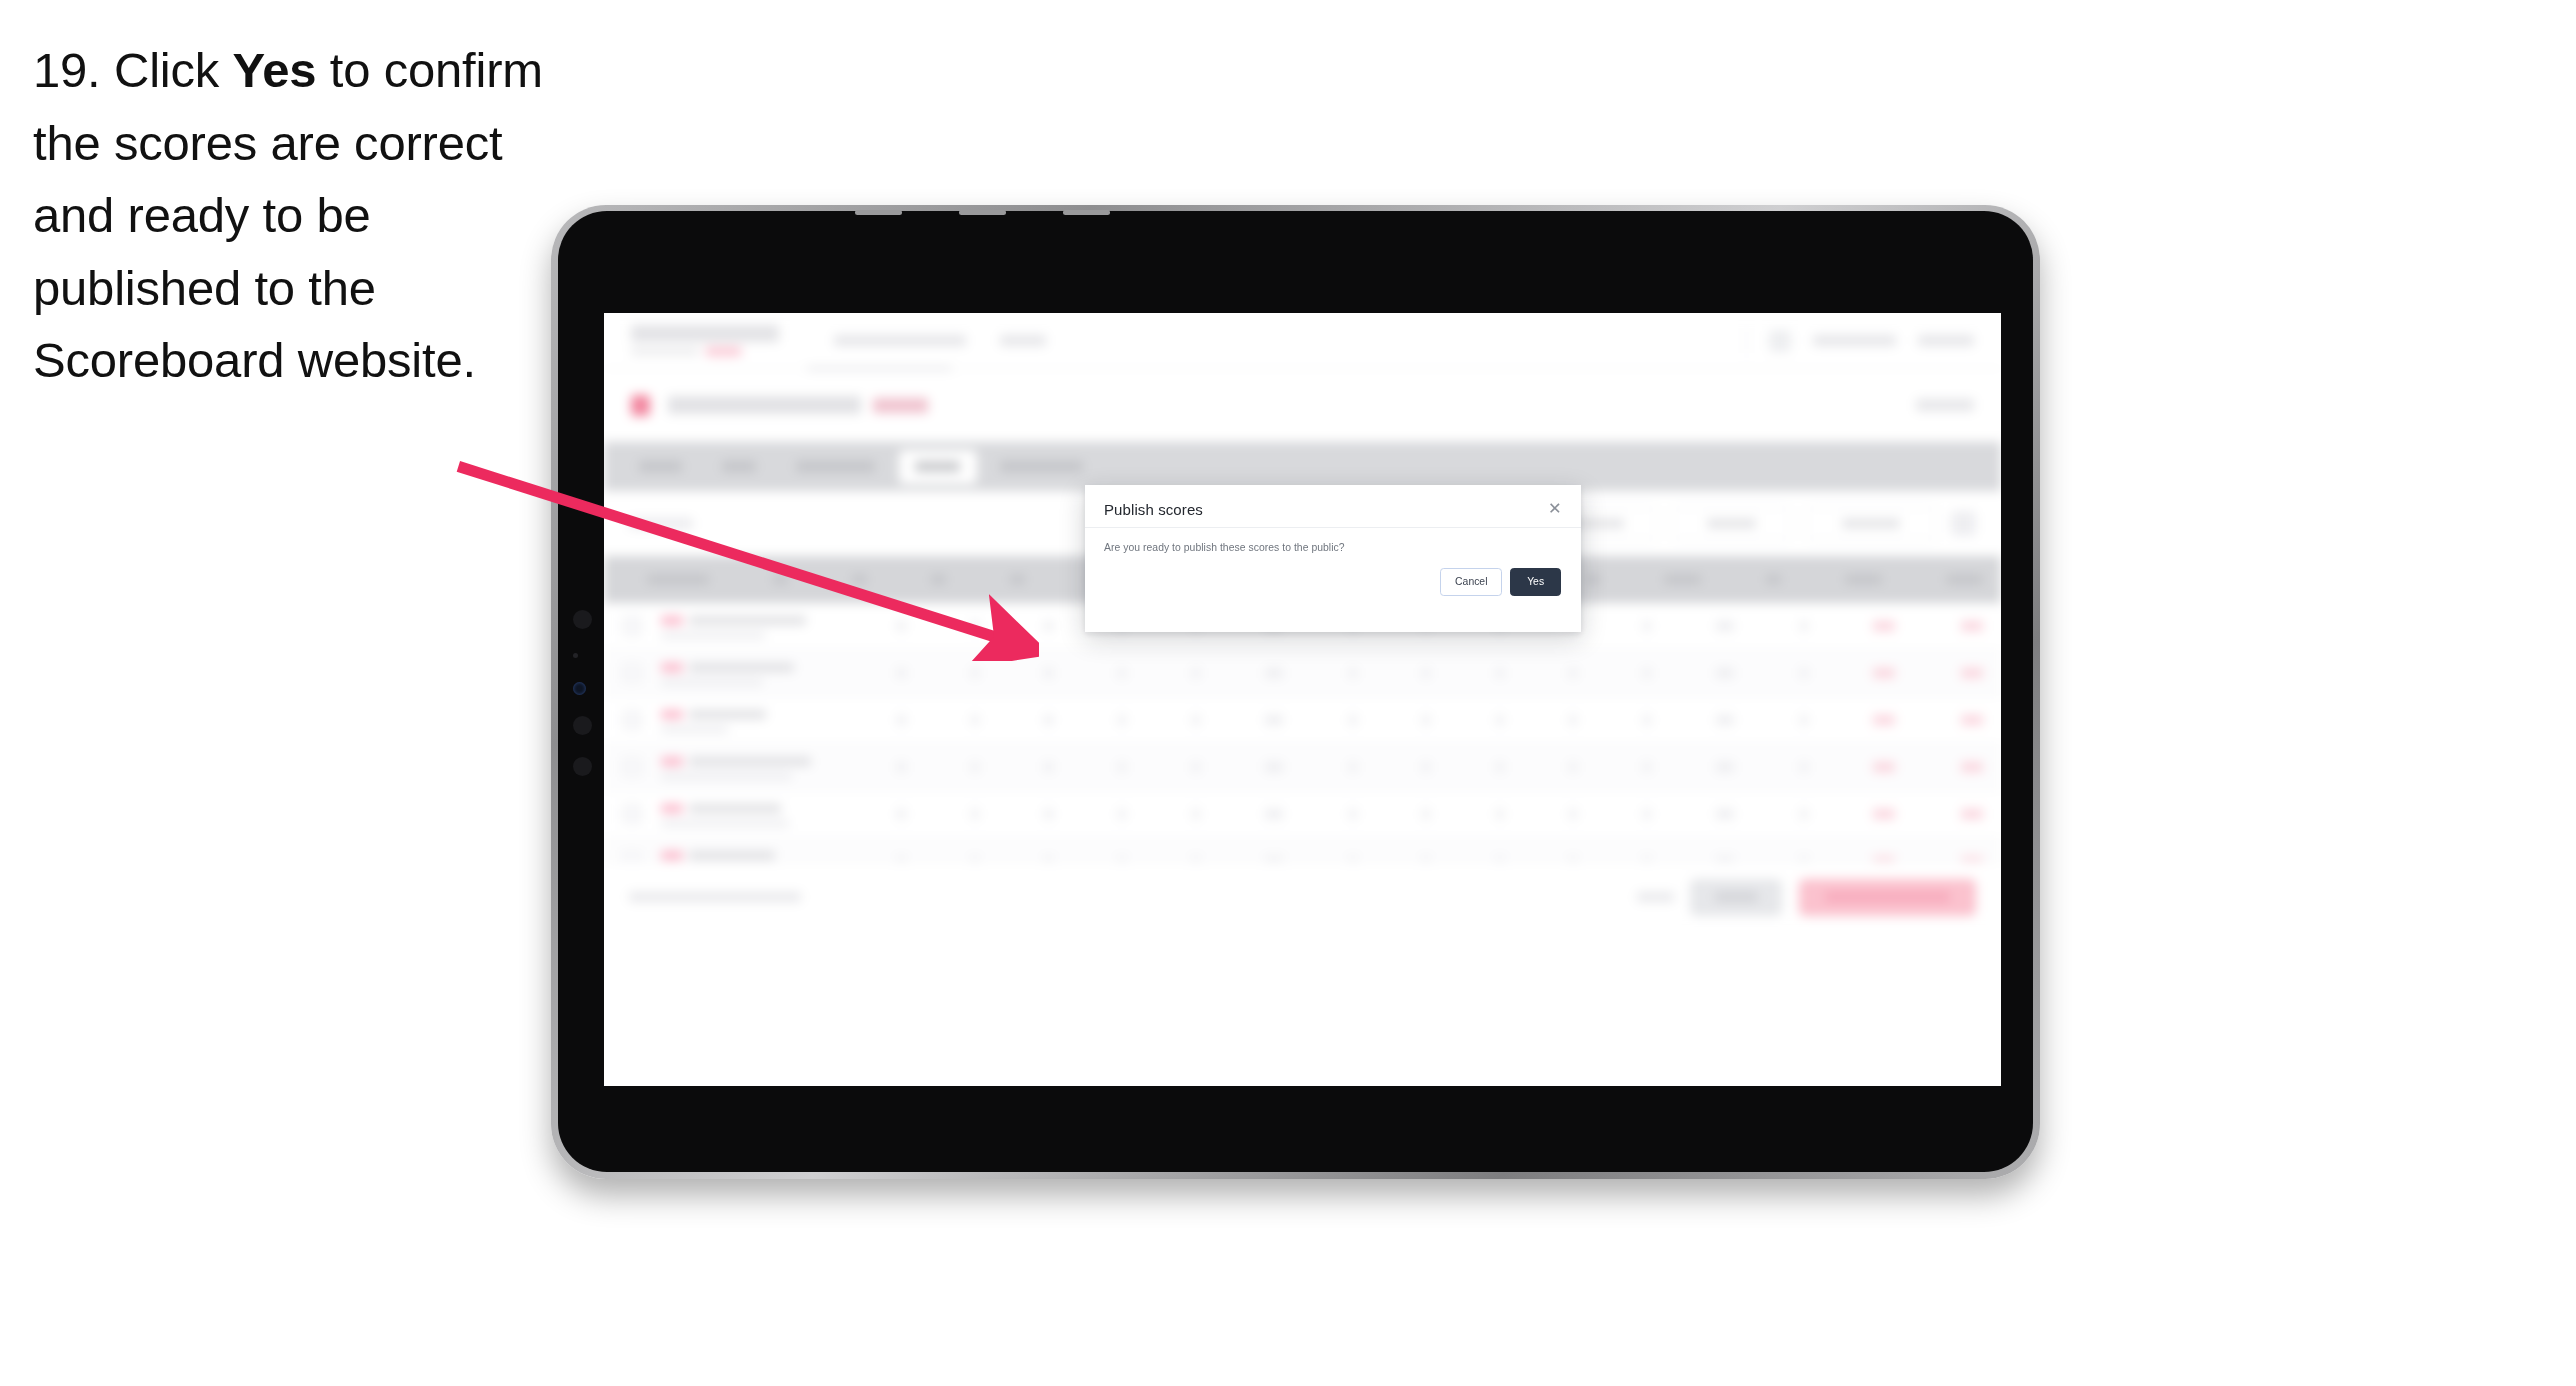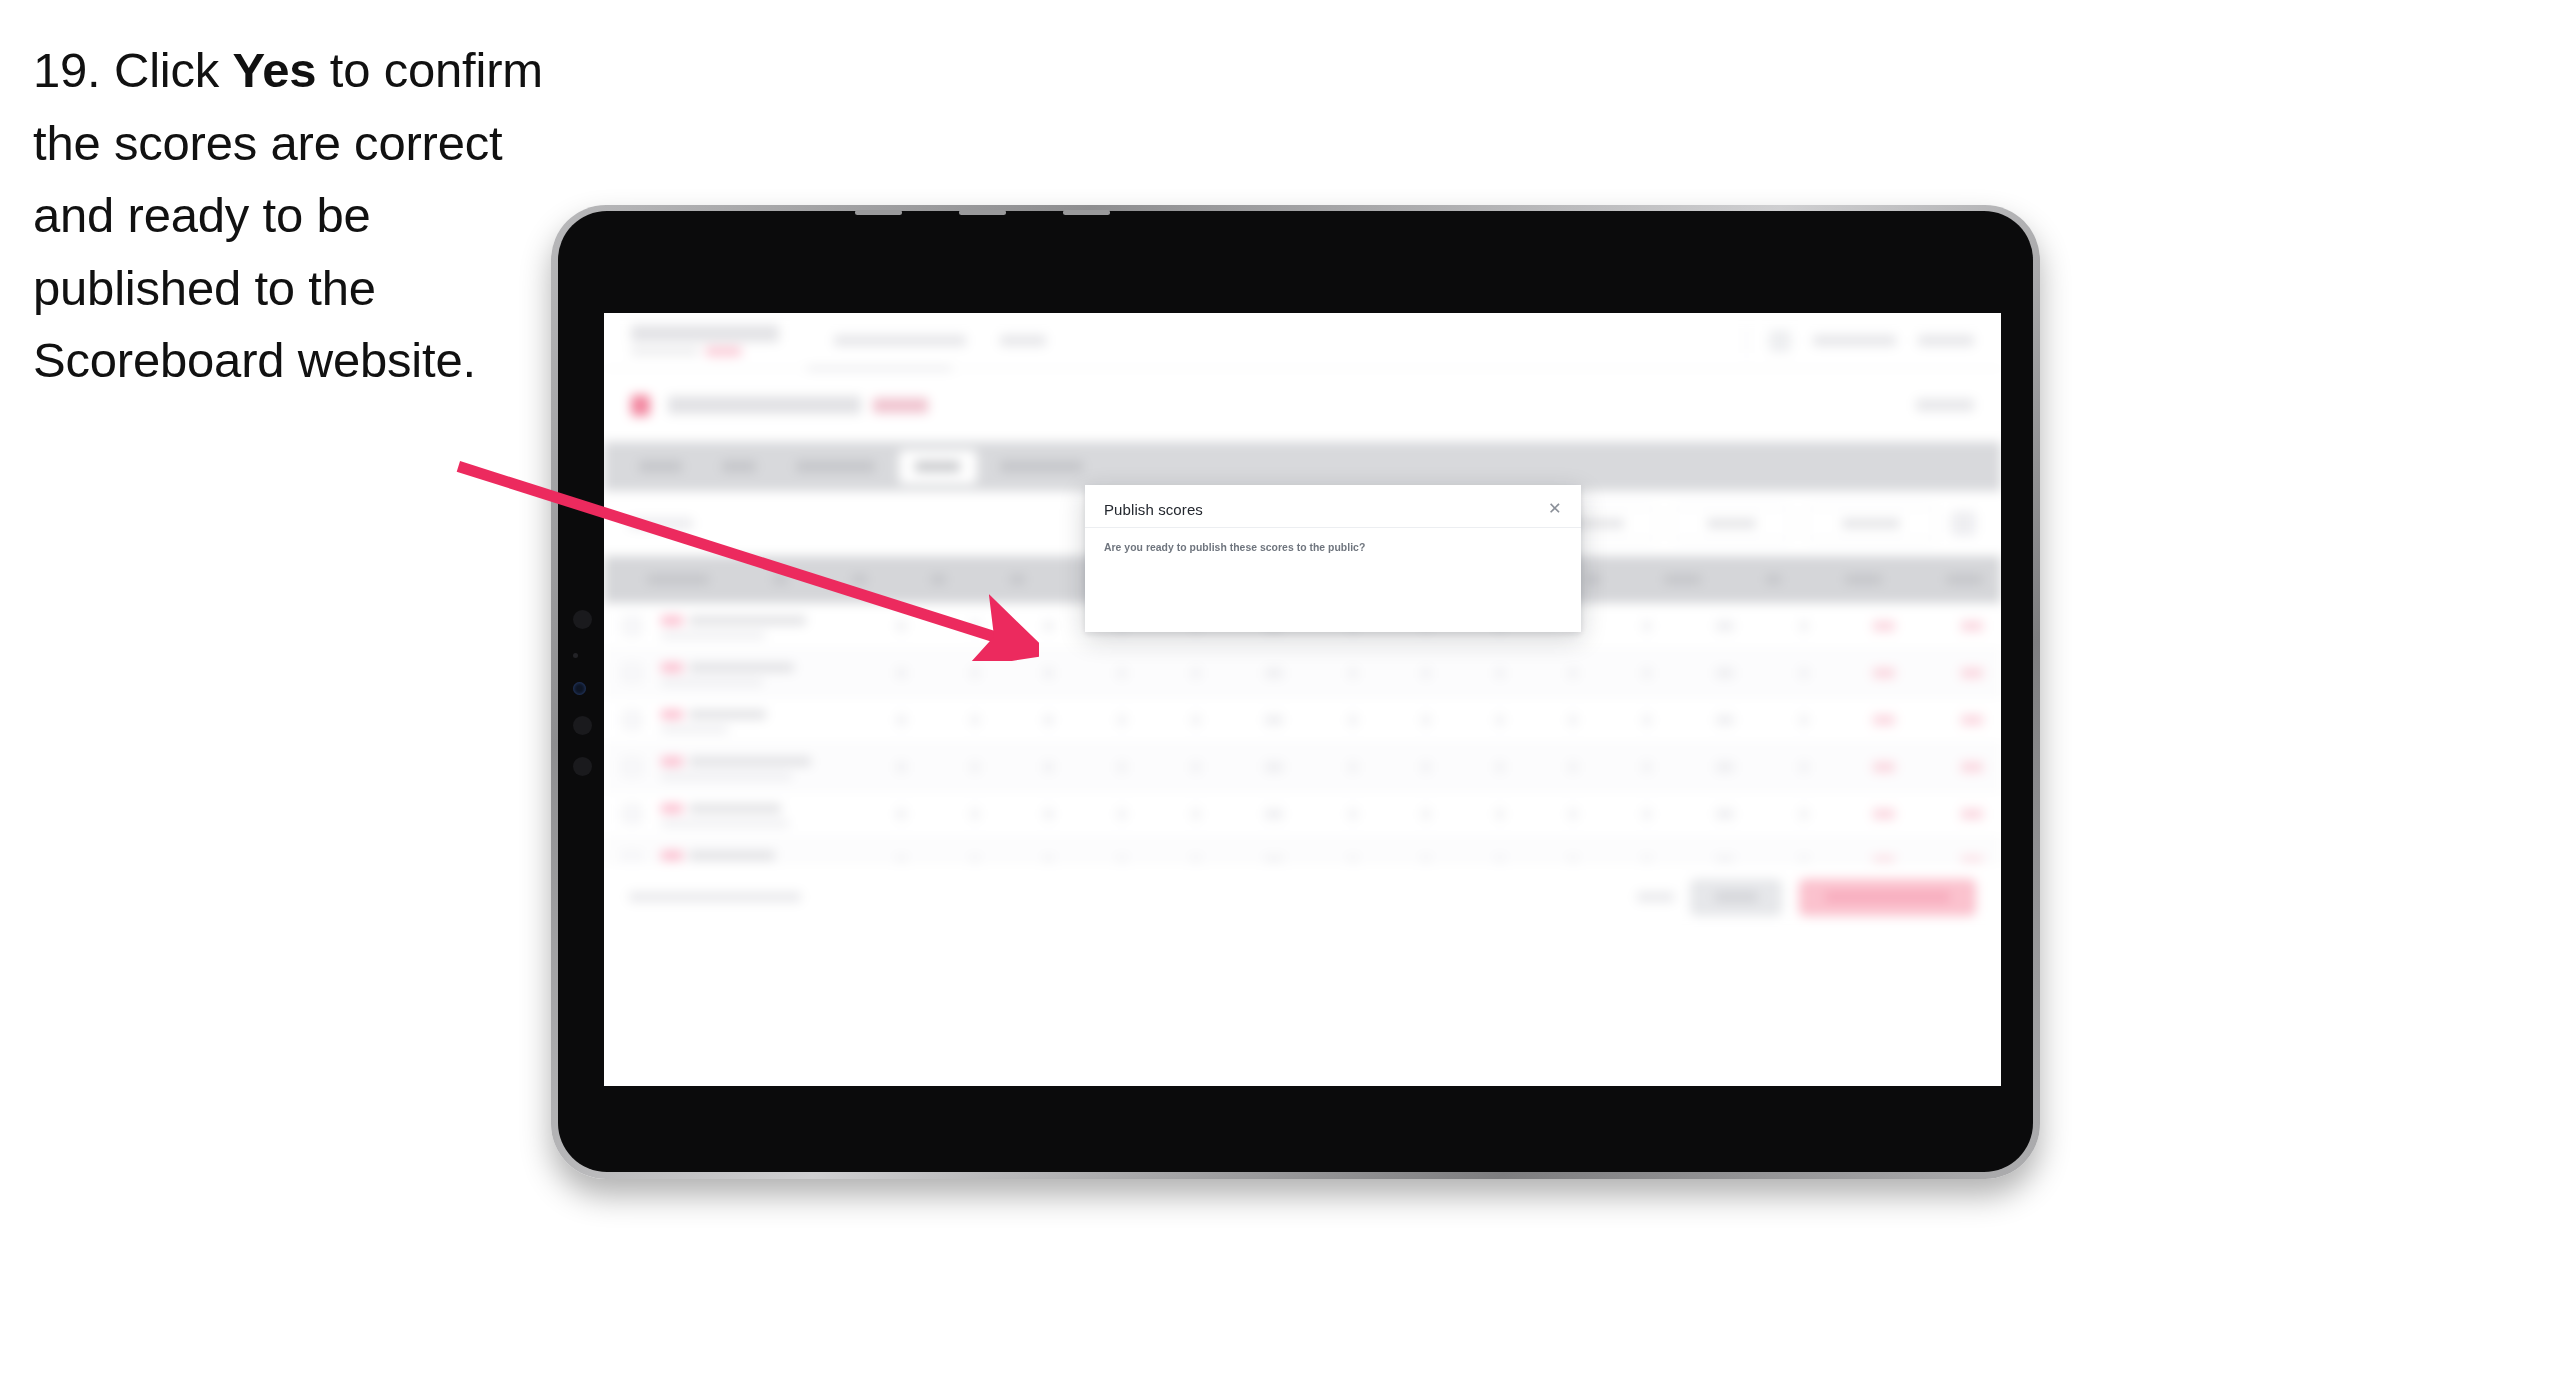--- a/index.html
+++ b/index.html
@@ -314,21 +314,20 @@
     cursor: pointer;
     font-family: "Liberation Sans", sans-serif;
   }
   .modal-body {
     padding: 13.4px 19.3px 0 19.3px;
   }
   .modal-text {
     font-size: 10.4px;
     color: #6f757e;
     letter-spacing: 0.04px;
-    font-weight: bold;
   }
   .modal-foot {
     display: flex;
     justify-content: flex-end;
     align-items: center;
     gap: 7.4px;
     padding: 15px 19.3px 0 19.3px;
   }
   .btn {
     font-size: 10.4px;
@@ -766,20 +765,24 @@
 
       <div id="modal-overlay">
         <div id="modal">
           <div class="modal-head">
             <div class="modal-title">Publish scores</div>
             <div class="modal-close">✕</div>
           </div>
           <div class="modal-body">
             <div class="modal-text">Are you ready to publish these scores to the public?</div>
           </div>
+          <div class="modal-foot">
+            <button class="btn btn-cancel">Cancel</button>
+            <button class="btn btn-yes">Yes</button>
+          </div>
         </div>
       </div>
 
     </div>
   </div>
 </div>
 
 <svg id="arrow" viewBox="0 0 800 300">
   <defs>
     <marker id="ah" markerWidth="7" markerHeight="7" refX="2.2" refY="3.5" orient="auto">

